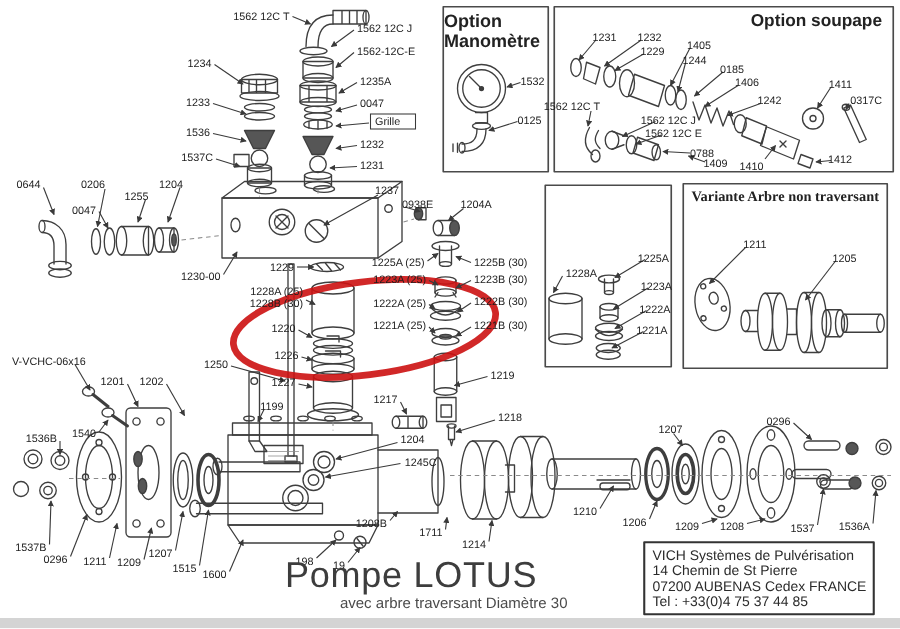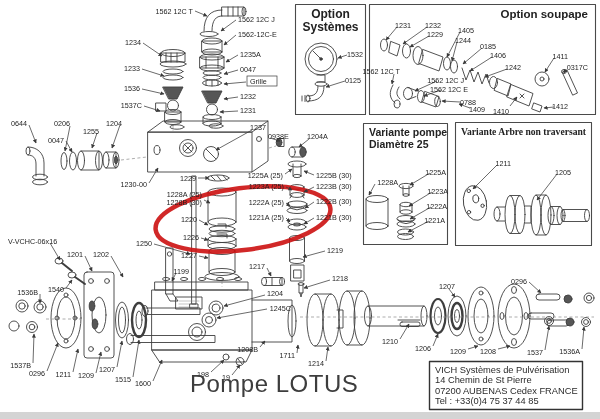--- a/index.html
+++ b/index.html
@@ -1,20 +1,20 @@
 <!DOCTYPE html>
 <html><head>
 <meta charset="utf-8">
 <style>
   html,body{margin:0;padding:0;background:#fff;}
   #stage{position:relative;width:600px;height:419px;background:#fff;overflow:hidden;
          font-family:"Liberation Sans", sans-serif;padding-left:28px;}
   #stage svg{position:absolute;left:0;top:0;}
   .ov{position:absolute;color:#222;}
-  .t-manometre{left:296px;top:8px;width:69px;text-align:center;font-weight:bold;font-size:12px;line-height:12.5px;}
+  .t-manometre{left:296px;top:8px;width:69px;font-weight:bold;font-size:12px;line-height:12.5px;}
   .t-soupape{left:440px;top:8px;width:148px;text-align:right;font-weight:bold;font-size:11.5px;}
   .t-varpompe{left:369px;top:127px;font-weight:bold;font-size:10.5px;line-height:11.5px;}
   .t-vararbre{left:456px;top:126px;width:135px;text-align:center;font-weight:bold;font-size:9.6px;font-family:Liberation Serif, serif;}
   .main-title{left:190px;top:370px;width:225px;font-size:24px;color:#3d3d3d;letter-spacing:.5px;}
   .main-subtitle{left:190px;top:397px;width:225px;text-align:center;font-size:10px;color:#4a4a4a;}
   .footer-box{left:435px;top:365px;font-size:9.3px;line-height:10.4px;color:#2b2b2b;}
 </style>
 </head>
 <body>
 
@@ -506,30 +506,27 @@
         <text x="448" y="193.5" text-anchor="end">1223A</text>
         <text x="447" y="208.5" text-anchor="end">1222A</text>
         <text x="445" y="222.5" text-anchor="end">1221A</text>
         <text x="511" y="165.5" text-anchor="end">1211</text>
         <text x="571" y="174.5" text-anchor="end">1205</text>
       </g>
   </svg>
 
   <div class="ov t-manometre">
     <div>Option</div>
-    <div>Systèmes</div>
+    <div>Manomètre</div>
   </div>
   <div class="ov t-soupape">Option soupape</div>
-  <div class="ov t-varpompe">
-    <div>Variante pompe</div>
-    <div>Diamètre 25</div>
-  </div>
   <div class="ov t-vararbre">Variante Arbre non traversant</div>
 
   <div class="ov main-title">Pompe LOTUS</div>
+  <div class="ov main-subtitle">avec arbre traversant Diamètre 30</div>
 
   <div class="ov footer-box">
     <div>VICH Systèmes de Pulvérisation</div>
     <div>14 Chemin de St Pierre</div>
     <div>07200 AUBENAS Cedex FRANCE</div>
     <div>Tel : +33(0)4 75 37 44 85</div>
   </div>
 </div>
 
 </body></html>

